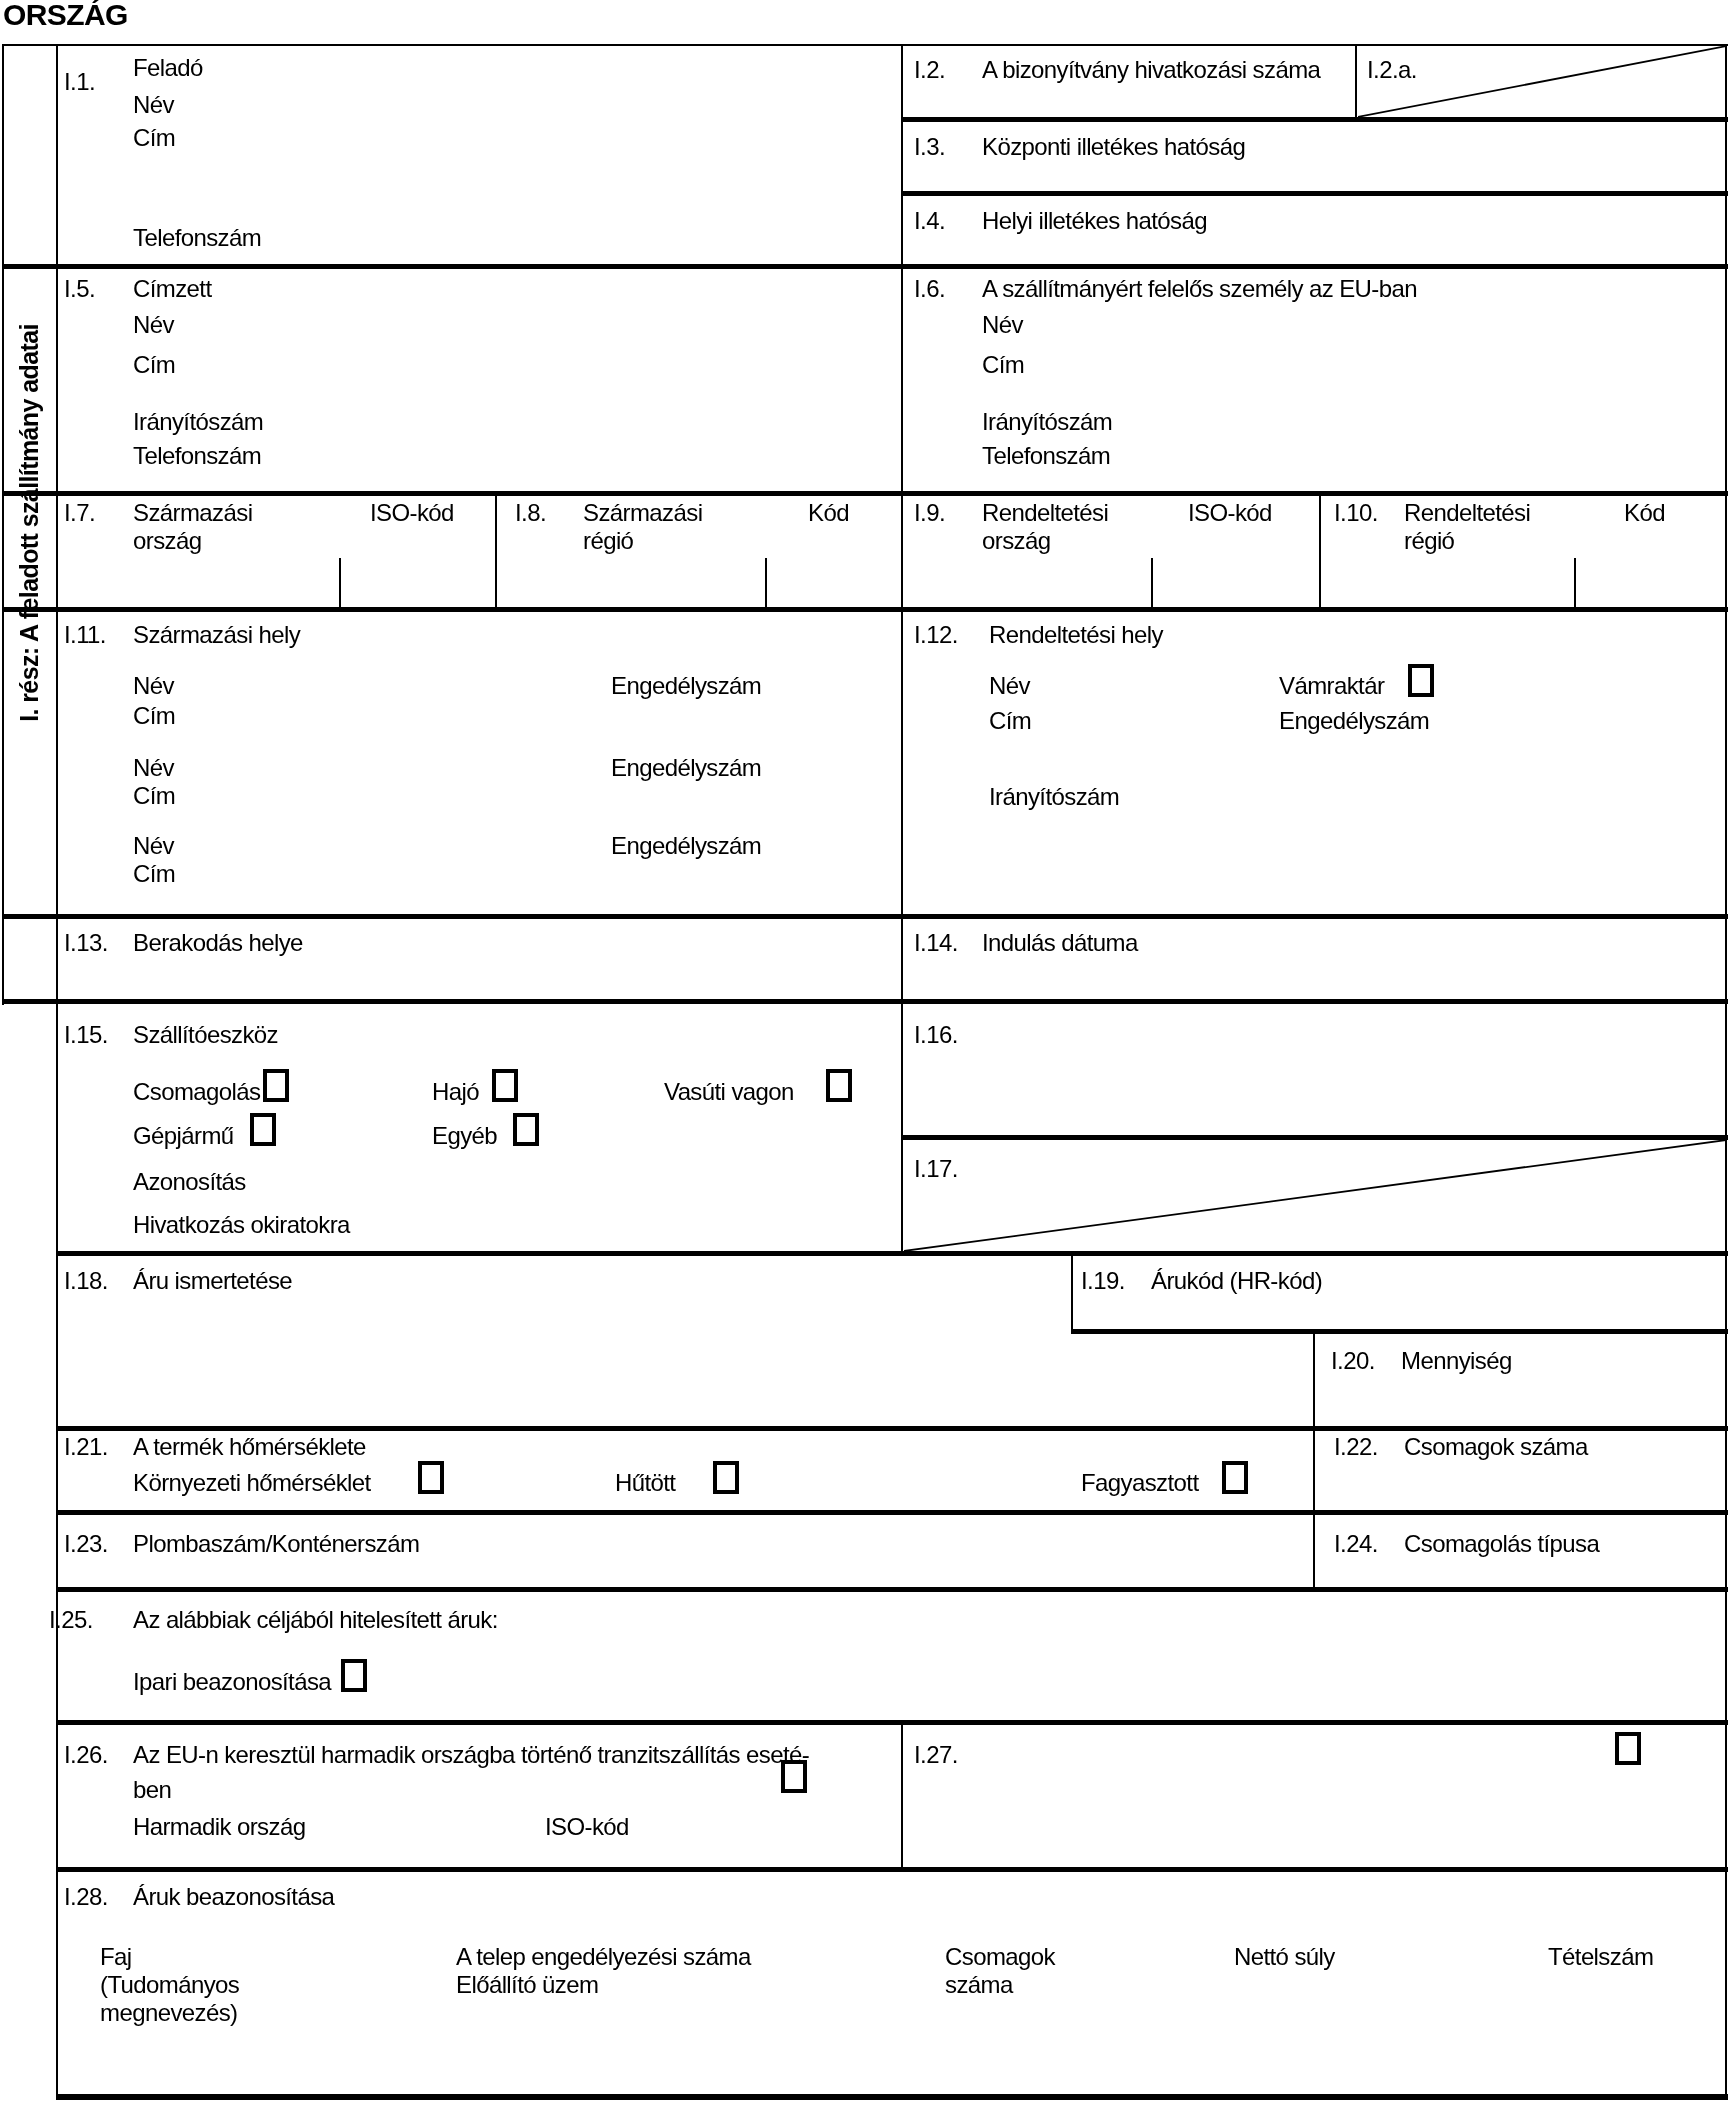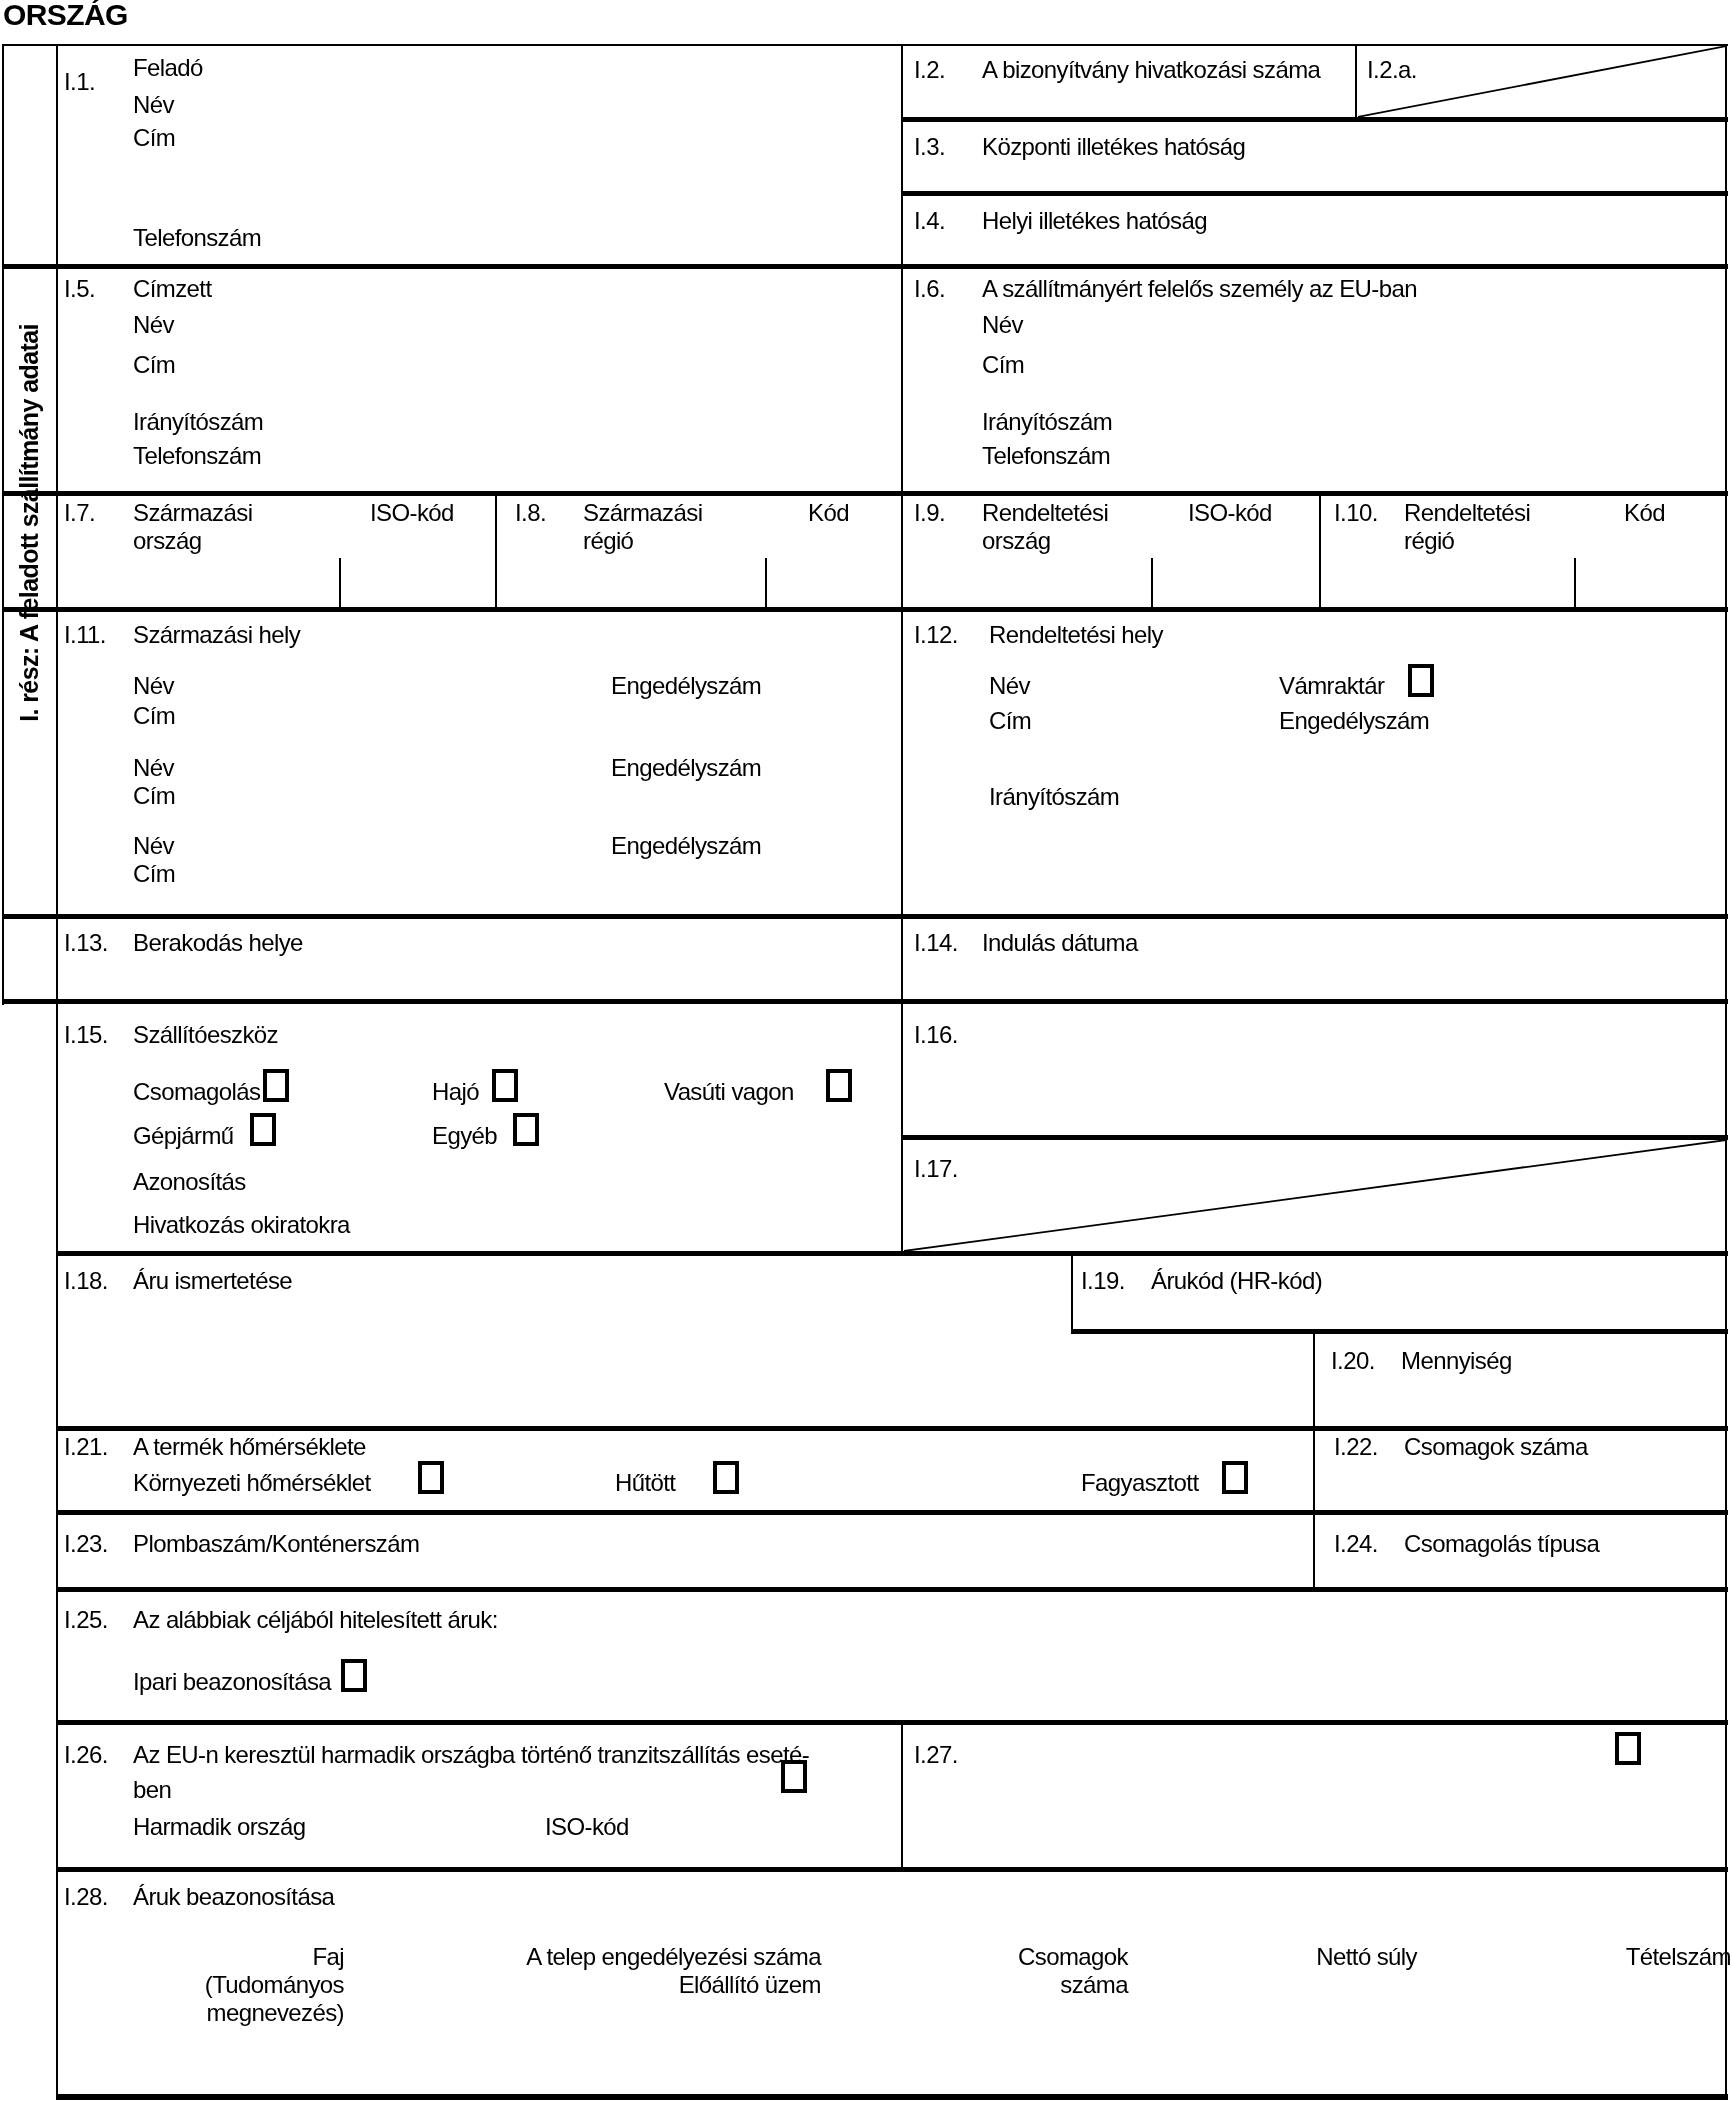--- a/index.html
+++ b/index.html
@@ -1,21 +1,21 @@
 <!DOCTYPE html>
 <html style="font-size:9.7px"><head>
 <meta charset="utf-8">
 <style>
   html,body{margin:0;padding:0;background:#fff;}
   #page{position:relative;width:1732px;height:2108px;background:#fff;color:#000;
         font-family:"Liberation Sans","DejaVu Sans",sans-serif;overflow:hidden;}
   .t{position:absolute;font-size:24px;letter-spacing:-0.6px;line-height:28px;white-space:nowrap;color:#000;}
   .w{white-space:normal;}
   .b{font-weight:bold;}
-  .ctr{text-align:right;}
+  .ctr{text-align:left;}
   .rt{text-align:right;}
   .ln{position:absolute;background:#000;}
   .cb{position:absolute;width:25.6px;height:33px;border:4.9px solid #000;box-sizing:border-box;background:#fff;}
   .diag{position:absolute;}
   #sidebar-label{position:absolute;left:29px;top:523px;transform:translate(-50%,-50%) rotate(-90deg);
         font-size:25px;font-weight:bold;letter-spacing:-0.6px;white-space:nowrap;}
 </style>
 </head>
 <body>
 
@@ -173,21 +173,21 @@
   <div class="t" style="left:1081px;top:1469px">Fagyasztott</div>
   <span class="cb" style="left:1222px;top:1461px"></span>
   <div class="t" style="left:1334px;top:1433px">I.22.</div>
   <div class="t" style="left:1404px;top:1433px">Csomagok száma</div>
 
   <div class="t" style="left:64px;top:1530px">I.23.</div>
   <div class="t" style="left:133px;top:1530px">Plombaszám/Konténerszám</div>
   <div class="t" style="left:1334px;top:1530px">I.24.</div>
   <div class="t" style="left:1404px;top:1530px">Csomagolás típusa</div>
 
-  <div class="t" style="left:64px;top:1606px">I.25.</div>
+  <div class="t" style="left:49px;top:1606px">I.25.</div>
   <div class="t" style="left:133px;top:1606px">Az alábbiak céljából hitelesített áruk:</div>
   <div class="t" style="left:133px;top:1668px">Ipari beazonosítása</div>
   <span class="cb" style="left:341px;top:1659px"></span>
 
   <div class="t" style="left:64px;top:1741px">I.26.</div>
   <div class="t" style="left:133px;top:1741px">Az EU-n keresztül harmadik országba történő tranzitszállítás eseté-</div>
   <div class="t" style="left:133px;top:1776px">ben</div>
   <span class="cb" style="left:781px;top:1760px"></span>
   <div class="t" style="left:133px;top:1813px">Harmadik ország</div>
   <div class="t" style="left:545px;top:1813px">ISO-kód</div>

